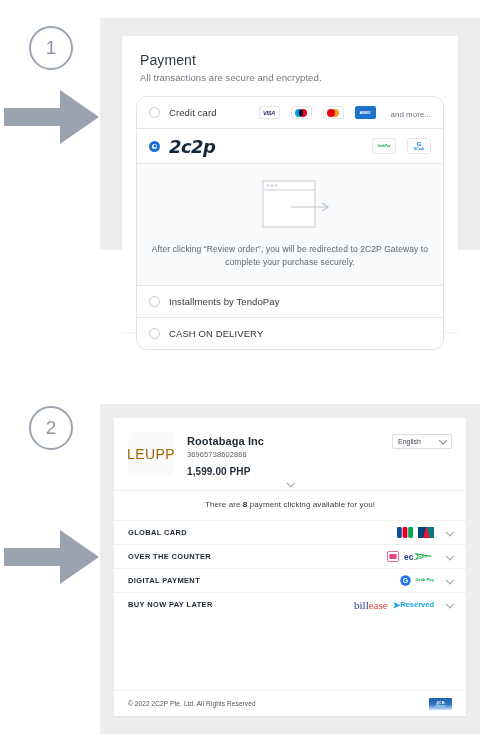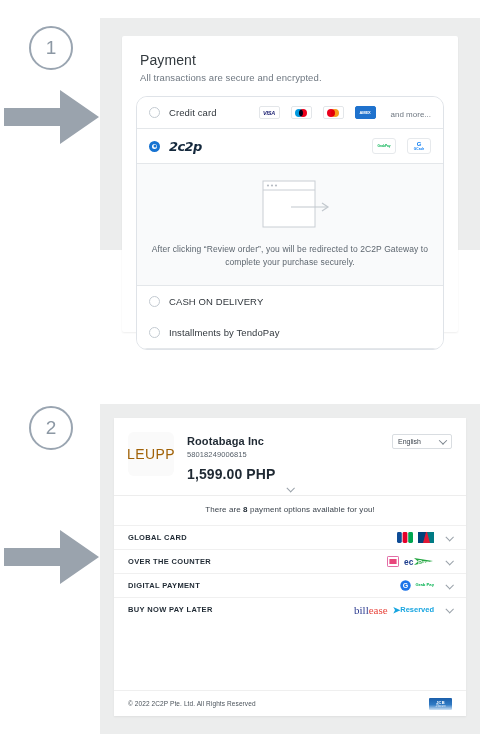--- a/index.html
+++ b/index.html
@@ -82,21 +82,21 @@
     font-size:5px;font-weight:bold;box-sizing:border-box;overflow:hidden;
   }
   .brand.visa{color:#1a1f71;letter-spacing:-.2px;font-style:italic;font-size:5.5px;}
   .brand.amex{background:#1f72cd;border-color:#1f72cd;color:#fff;font-size:4px;letter-spacing:-.1px;}
   .circ{width:8px;height:8px;border-radius:50%;}
   .mc-wrap{display:flex;align-items:center;}
   .mc-wrap .circ:nth-child(2){margin-left:-3.5px;}
   .andmore{font-size:8px;color:#6e7780;margin-left:4px;}
 
   .logo2c2p{
-    font-size:13px;font-weight:800;font-style:italic;color:#14283c;
+    font-size:18px;font-weight:800;font-style:italic;color:#14283c;
     letter-spacing:-.6px;font-family:"DejaVu Sans", sans-serif;
   }
   .mini-logo{
     height:16px;width:24px;border:1px solid #e6e9ec;border-radius:3px;
     background:#fff;display:flex;flex-direction:column;align-items:center;
     justify-content:center;box-sizing:border-box;overflow:hidden;
   }
   .mini-logo span{font-size:3.2px;line-height:4px;font-weight:bold;}
 
   
@@ -123,21 +123,21 @@
   .merch-logo{
     width:46px;height:44px;border-radius:6px;background:#fafafa;
     display:flex;align-items:center;justify-content:center;
     font-family:"Liberation Sans", sans-serif;
     font-size:14px;letter-spacing:.4px;color:#a16207;
     flex:0 0 auto;
   }
   .merch-info{margin-left:13px;padding-top:3px;}
   .merch-name{font-size:11px;font-weight:bold;color:#1f2933;letter-spacing:.1px;}
   .merch-ref{font-size:7.5px;color:#57606a;margin-top:3px;letter-spacing:.1px;}
-  .merch-amt{font-size:14px;font-weight:bold;color:#1f2933;margin-top:7px;letter-spacing:.1px;}
+  .merch-amt{font-size:10px;font-weight:bold;color:#1f2933;margin-top:7px;letter-spacing:.1px;}
   .lang-select{
     position:absolute;right:14px;top:16px;
     width:60px;height:15px;border:1px solid #d9dde1;border-radius:2px;
     background:#fff;display:flex;align-items:center;justify-content:space-between;
     padding:0 5px;box-sizing:border-box;
   }
   .lang-select span{font-size:7px;color:#3c444d;}
   .chev{
     width:5px;height:5px;border-right:1px solid #7b848d;
     border-bottom:1px solid #7b848d;transform:rotate(45deg) translate(-1px,-1px);
@@ -258,28 +258,28 @@
               <circle cx="25" cy="7.5" r="1.1" fill="#b6bcc3"></circle>
               <circle cx="29" cy="7.5" r="1.1" fill="#b6bcc3"></circle>
               <circle cx="33" cy="7.5" r="1.1" fill="#b6bcc3"></circle>
               <line x1="48" y1="29" x2="84" y2="29" stroke="#c1c7cd" stroke-width="1.2"></line>
               <path d="M79 25 L85 29 L79 33" fill="none" stroke="#c1c7cd" stroke-width="1.2"></path>
             </svg>
           </div>
           <div class="redirect-text">After clicking “Review order”, you will be redirected to 2C2P Gateway to complete your purchase securely.</div>
         </div>
 
+        <div class="m-row">
+          <span class="radio"></span>
+          <span class="m-label">Installments by TendoPay</span>
+        </div>
+
         <div class="m-row last">
           <span class="radio"></span>
           <span class="m-label">CASH ON DELIVERY</span>
-        </div>
-
-        <div class="m-row">
-          <span class="radio"></span>
-          <span class="m-label">Installments by TendoPay</span>
         </div>
 
       </div>
     </div>
   </div>
 
   <div class="step-circle" style="left:29px;top:406px;">
     <span>2</span>
   </div>
   <div class="arrow" style="left:4px;top:528px;">
@@ -288,37 +288,37 @@
     </svg>
   </div>
 
   <div class="panel" id="panel2">
     <div class="card" id="card2">
 
       <div class="gw-head">
         <div class="merch-logo">LEUPP</div>
         <div class="merch-info">
           <div class="merch-name">Rootabaga Inc</div>
-          <div class="merch-ref">58018249006815</div>
+          <div class="merch-ref">36965738602868</div>
           <div class="merch-amt">1,599.00 PHP</div>
         </div>
         <div class="lang-select">
           <span>English</span>
           <span class="chev"></span>
         </div>
       </div>
 
       <div class="collapse-row">
         <span class="chev-sm"></span>
       </div>
 
       <div class="opts-count">
         <span>There are</span>
         <b>8</b>
-        <span>payment options available for you!</span>
+        <span>payment clicking available for you!</span>
       </div>
 
       <div class="pm-row">
         <span class="pm-label">GLOBAL CARD</span>
         <span class="pm-logos">
           <span class="plogo">
             <svg width="16" height="11" viewBox="0 0 16 11" aria-hidden="true">
               <rect x="0" y="0" width="4.8" height="11" rx="1.4" fill="#0e4c96"></rect>
               <rect x="5.6" y="0" width="4.8" height="11" rx="1.4" fill="#e4002b"></rect>
               <rect x="11.2" y="0" width="4.8" height="11" rx="1.4" fill="#00a650"></rect>

